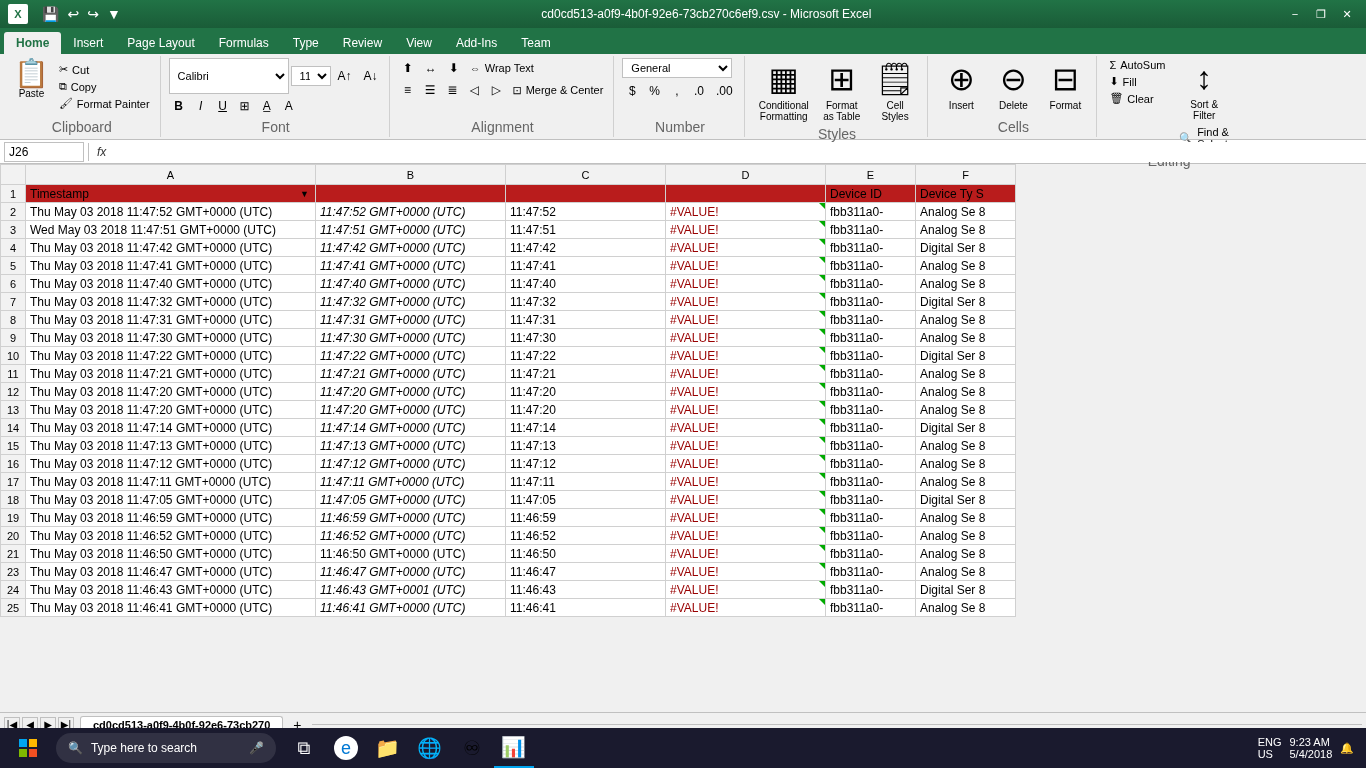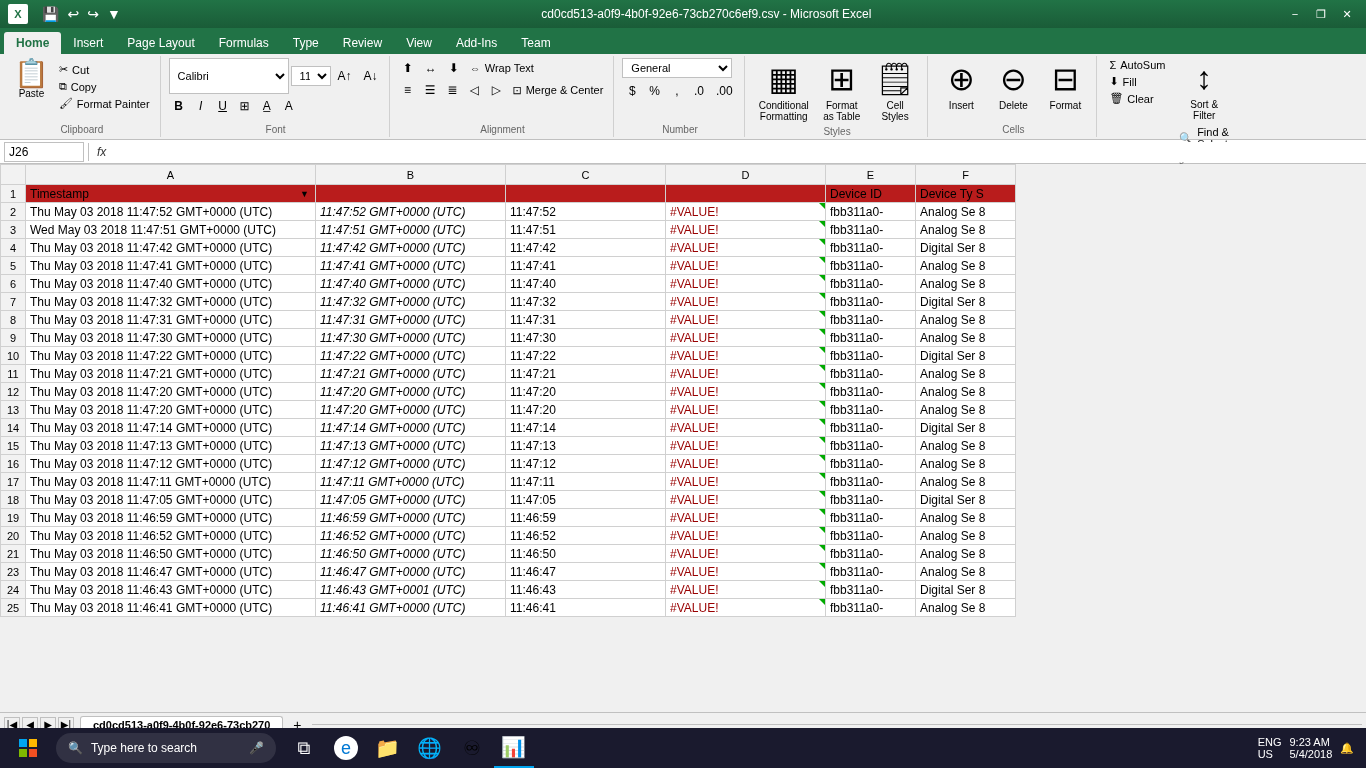--- a/index.html
+++ b/index.html
@@ -55,21 +55,21 @@
     .ribbon-group {
       display: flex;
       flex-direction: column;
       align-items: center;
       border-right: 1px solid #d0d0d0;
       padding: 2px 6px;
       min-width: fit-content;
     }
     .ribbon-group:last-child { border-right: none; }
     .ribbon-group-content { display: flex; align-items: flex-start; gap: 2px; flex: 1; }
-    .ribbon-group-label { font-size: 10px; color: #666; margin-top: auto; padding-top: 2px; text-align: center; }
+    .ribbon-group-label { font-size: 14px; color: #666; margin-top: auto; padding-top: 2px; text-align: center; }
     .ribbon-btn-sm {
       display: flex;
       align-items: center;
       padding: 1px 4px;
       cursor: pointer;
       border-radius: 2px;
       font-size: 11px;
       gap: 4px;
     }
 
@@ -726,21 +726,21 @@
             <td class="col-a">Thu May 03 2018 11:46:52 GMT+0000 (UTC)</td>
             <td class="col-b" style="font-style: italic;">11:46:52 GMT+0000 (UTC)</td>
             <td class="col-c">11:46:52</td>
             <td class="col-d" style="color: rgb(153, 0, 0); position: relative;">#VALUE!<span style="position: absolute; top: 0px; right: 0px; width: 0px; height: 0px; border-top: 6px solid rgb(0, 170, 0); border-left: 6px solid transparent;"></span></td>
             <td class="col-e">fbb311a0-</td>
             <td class="col-f">Analog Se 8</td>
           </tr>
           <tr>
             <td class="row-num-cell">21</td>
             <td class="col-a">Thu May 03 2018 11:46:50 GMT+0000 (UTC)</td>
-            <td class="col-b" style="font-style: italic; margin-left: 44px;">11:46:50 GMT+0000 (UTC)</td>
+            <td class="col-b" style=" margin-left: 44px;">11:46:50 GMT+0000 (UTC)</td>
             <td class="col-c">11:46:50</td>
             <td class="col-d" style="color: rgb(153, 0, 0); position: relative;">#VALUE!<span style="position: absolute; top: 0px; right: 0px; width: 0px; height: 0px; border-top: 6px solid rgb(0, 170, 0); border-left: 6px solid transparent;"></span></td>
             <td class="col-e">fbb311a0-</td>
             <td class="col-f">Analog Se 8</td>
           </tr>
           <tr>
             <td class="row-num-cell">23</td>
             <td class="col-a">Thu May 03 2018 11:46:47 GMT+0000 (UTC)</td>
             <td class="col-b" style="font-style: italic;">11:46:47 GMT+0000 (UTC)</td>
             <td class="col-c">11:46:47</td>

